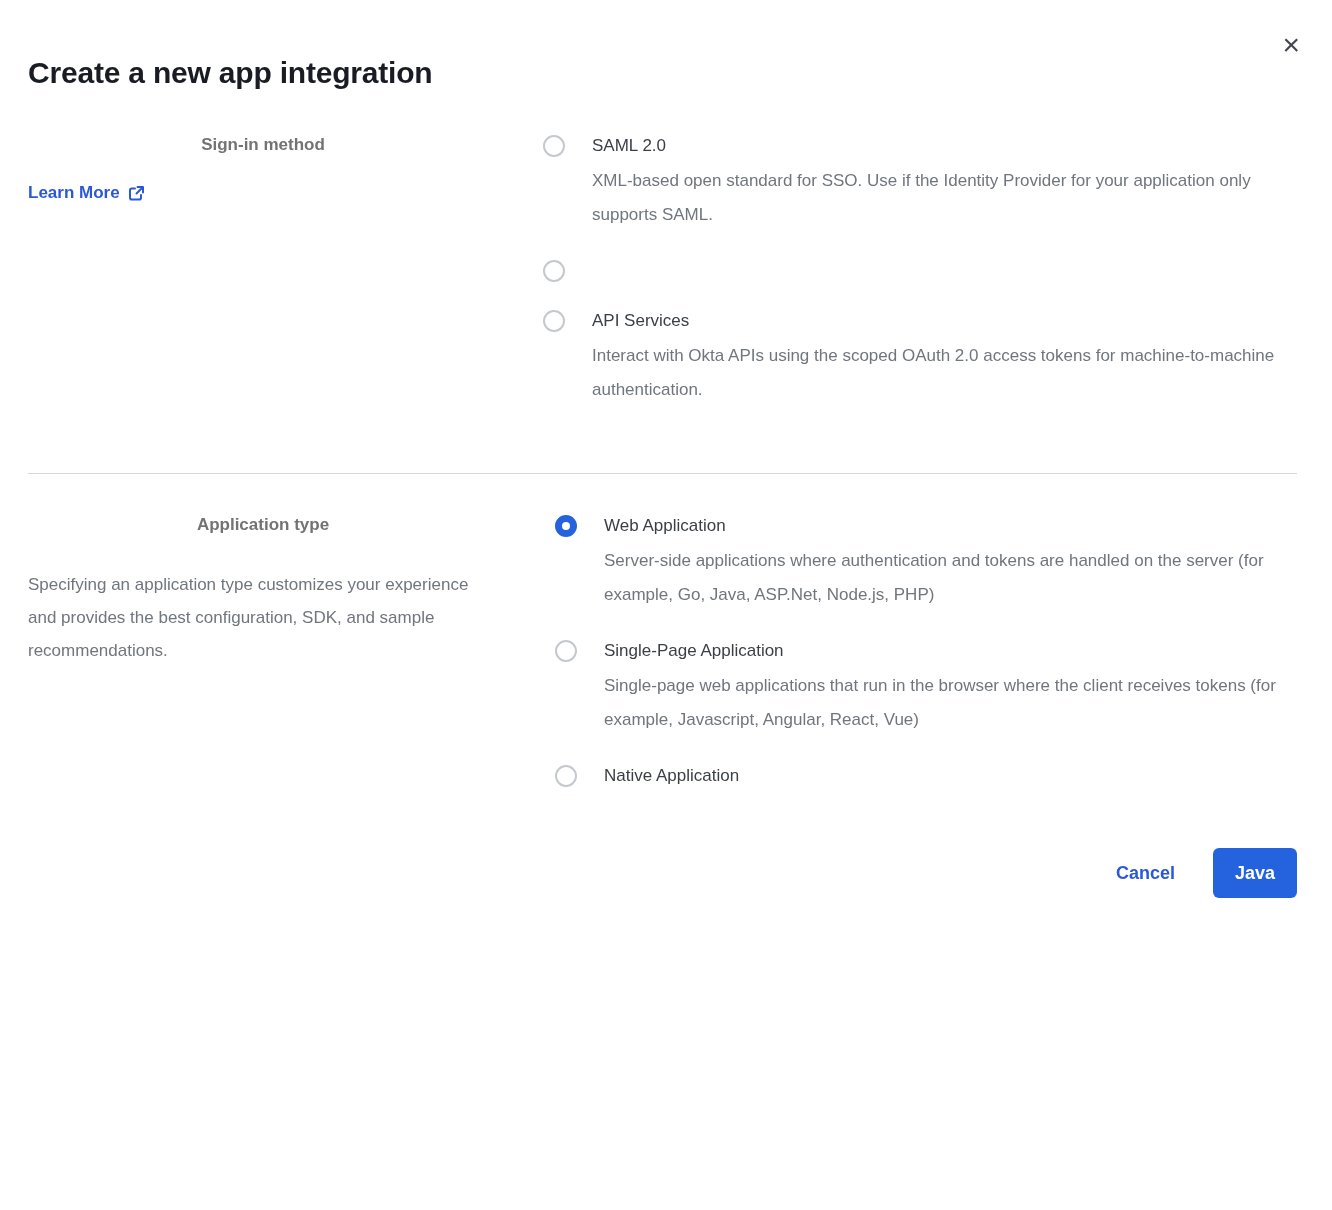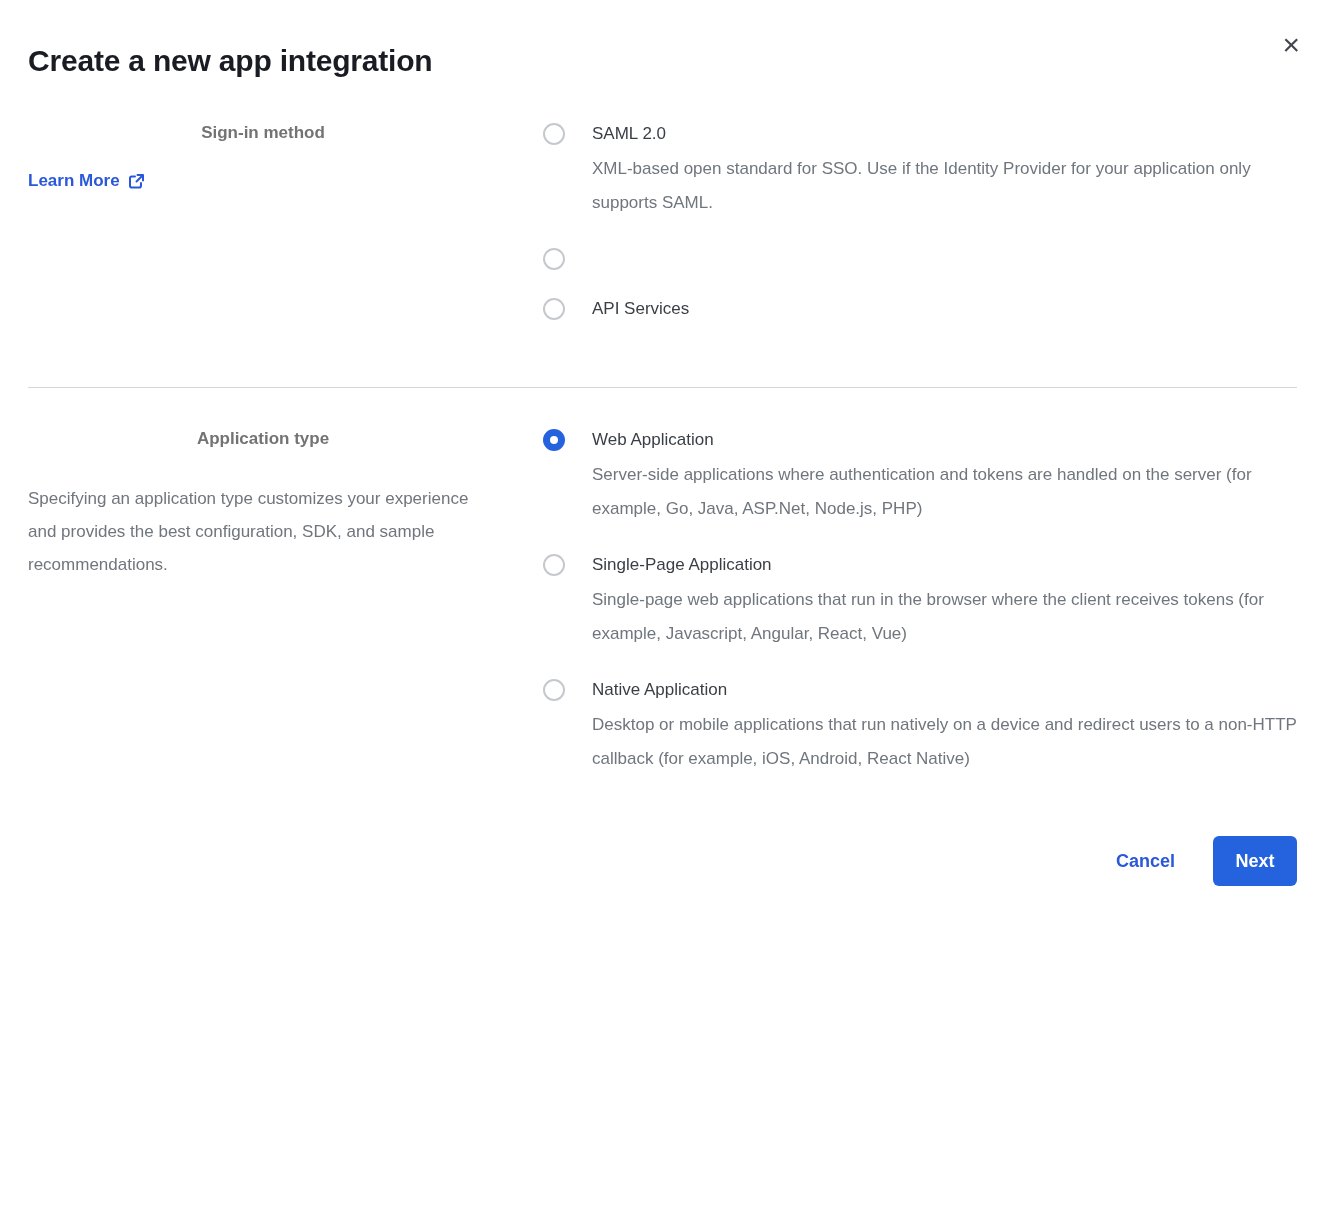--- a/index.html
+++ b/index.html
@@ -9,28 +9,28 @@
   .dialog { padding:0 35px 0 28px; position:relative; width:100%; height:100%; }
 
   .close-btn {
     position:absolute; top:30px; right:32px;
     font-size:30px; line-height:30px; color:#43474d;
     cursor:pointer; background:none; border:none;
     font-family:"Liberation Sans",sans-serif; font-weight:400;
   }
 
   .dialog-title {
-    padding-top:44px;
+    padding-top:56px;
     font-size:30px; font-weight:700; color:#1a1c24;
     letter-spacing:-0.2px;
   }
 
   .row { display:flex; align-items:flex-start; }
   .row.signin { margin-top:44px; }
-  .row.apptype { margin-top:40px; }
+  .row.apptype { margin-top:40px;gap:12px; }
 
   .left-col { width:515px; flex:none; padding-right:45px; }
   .right-col { flex:1; max-width:755px; }
 
   .section-label { font-size:17px; font-weight:700; color:#737373; line-height:22px;text-align:center; }
 
   .learn-more {
     margin-top:27px; display:inline-flex; align-items:center; gap:8px;
     font-size:17px; font-weight:700; color:#2b58da; text-decoration:none; cursor:pointer;
   }
@@ -100,20 +100,21 @@
       </div>
 
       <div class="option">
         <span class="radio"></span>
       </div>
 
       <div class="option">
         <span class="radio"></span>
         <div class="option-text">
           <div class="option-label">API Services</div>
+          <div class="option-desc">Interact with Okta APIs using the scoped OAuth 2.0 access tokens for machine-to-machine authentication.</div>
         </div>
       </div>
 
     </div>
   </div>
 
   <hr class="divider">
 
   <div class="row apptype">
     <div class="left-col">
@@ -135,25 +136,24 @@
         <div class="option-text">
           <div class="option-label">Single-Page Application</div>
           <div class="option-desc">Single-page web applications that run in the browser where the client receives tokens (for example, Javascript, Angular, React, Vue)</div>
         </div>
       </div>
 
       <div class="option">
         <span class="radio"></span>
         <div class="option-text">
           <div class="option-label">Native Application</div>
-          <div class="option-desc">Desktop or mobile applications that run natively on a device and redirect users to a non-HTTP callback (for example, iOS, Android, React Native)</div>
         </div>
       </div>
 
     </div>
   </div>
 
   <div class="footer">
     <button class="cancel-link">Cancel</button>
-    <button class="next-btn">Next</button>
+    <button class="next-btn">Java</button>
   </div>
 
 </div>
 
 </body></html>

